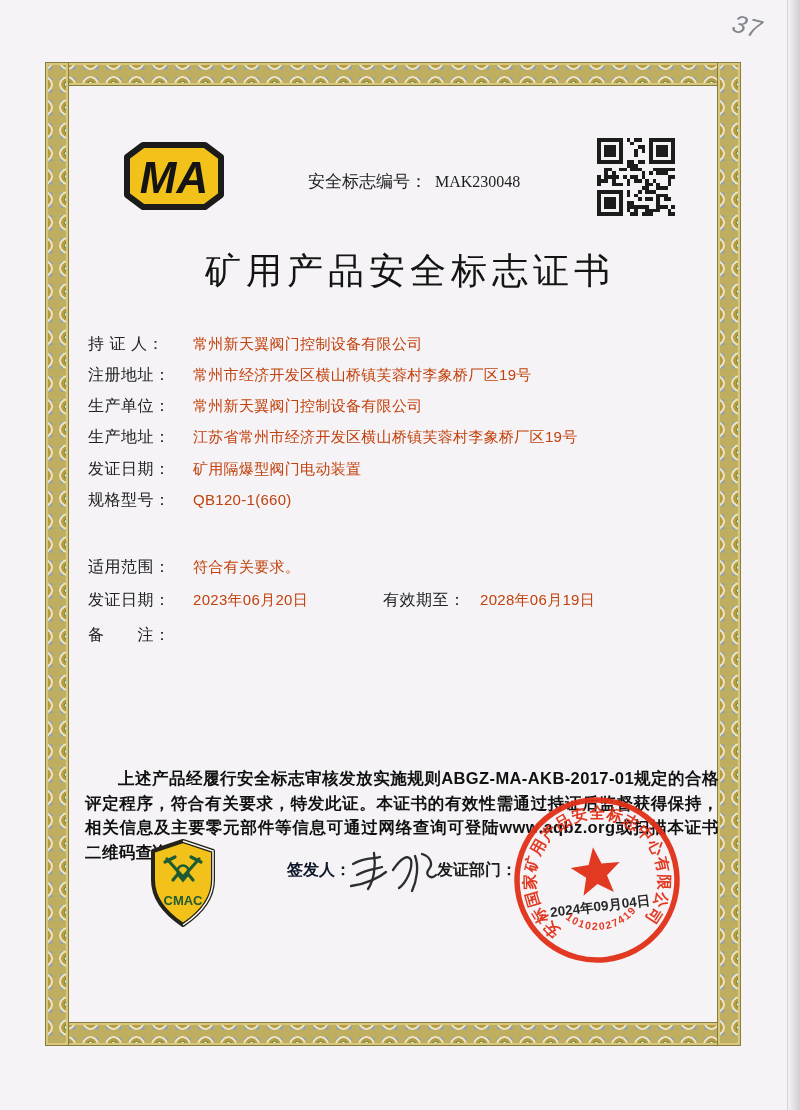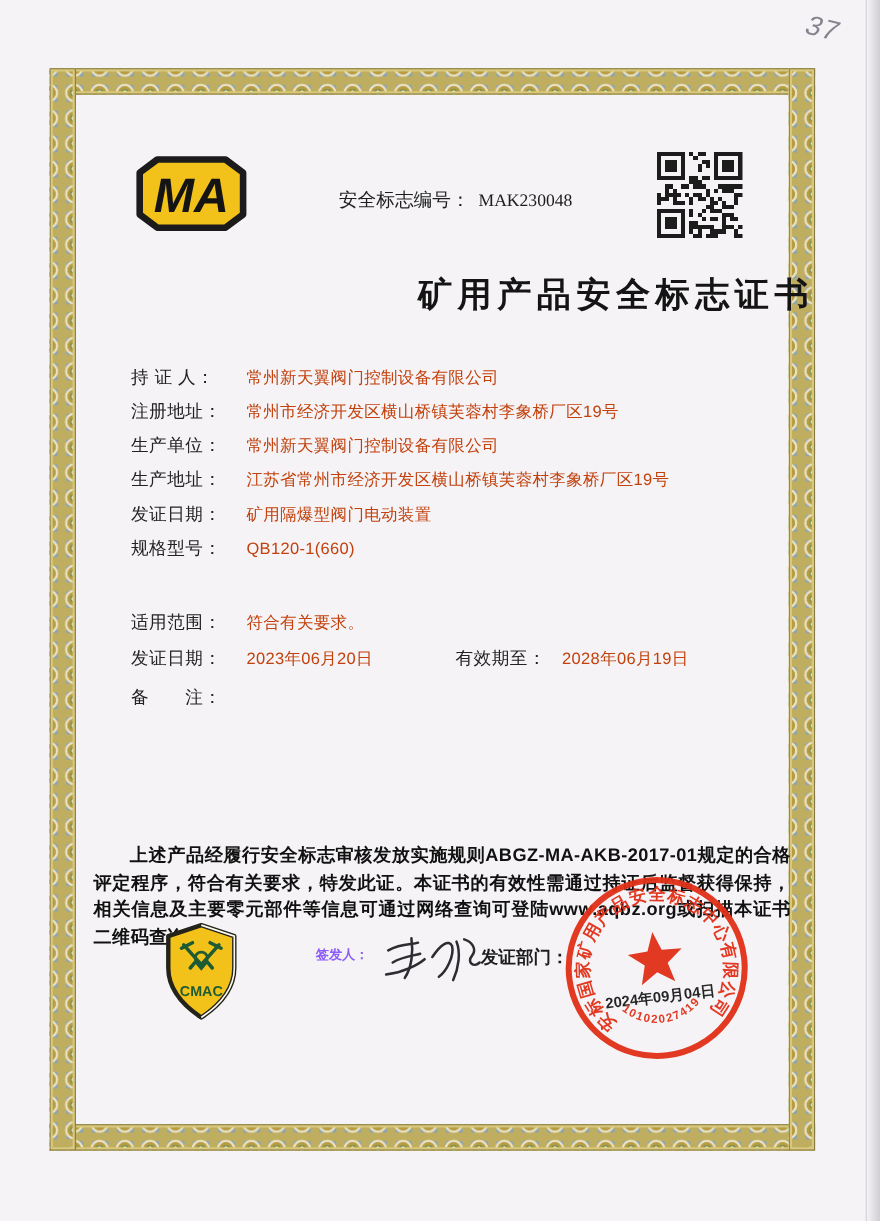--- a/index.html
+++ b/index.html
@@ -27,41 +27,41 @@
   .band-bottom { left:45px; top:1022px; width:696px; height:24px; }
   .band-left   { left:45px; top:62px;   width:24px;  height:984px; }
   .band-right  { left:717px; top:62px;  width:24px;  height:984px; }
 
   
   .ma-logo { position:absolute; left:117px; top:141px; }
   .certno { position:absolute; left:308px; top:170px; font-size:17px; color:#1d1d1d; }
   .certno .num { font-family:Liberation Serif, serif; font-size:16px; margin-left:8px; }
   .qr { position:absolute; left:597px; top:136px; width:78px; height:82px; }
 
-  .title { position:absolute; left:80px; top:247px; width:660px; text-align:right;
-    font-size:31px; font-weight:700; letter-spacing:5px; color:#141414;
+  .title { position:absolute; left:80px; top:247px; width:660px; text-align:center;
+    font-size:36px; font-weight:400; letter-spacing:5px; color:#141414;
     font-family:"Liberation Serif","DejaVu Serif",serif; }
 
   
-  .row { position:absolute; left:119px; width:612px; display:flex; align-items:center;
+  .row { position:absolute; left:88px; width:612px; display:flex; align-items:center;
     font-size:16px; color:#222; line-height:21px; }
   .lbl { flex:0 0 105px; font-weight:500; letter-spacing:.5px; }
   .val { font-weight:400; color:#c2410c; font-size:15px; letter-spacing:.3px; }
   .row-std .lbl { flex:0 0 205px; }
   .row-std .val { width:404px; font-size:15.5px; }
   .row-dates .val1 { flex:0 0 190px; }
   .row-dates .lbl2 { flex:0 0 97px; font-weight:500; }
 
   .statement { position:absolute; left:85px; top:726px; width:634px; font-size:16.5px;
     font-weight:700; color:#111; line-height:24.5px; text-align:justify; text-indent:2em;
     letter-spacing:.4px;margin-top:40px; }
 
   
   .cmac { position:absolute; left:147px; top:838px; }
-  .signer-label { position:absolute; left:287px; top:860px; font-size:12px; font-weight:600; color:#8b5cf6; }
+  .signer-label { position:absolute; left:287px; top:860px; font-size:16px; font-weight:600; color:#0f172a; }
   .signature { position:absolute; left:345px; top:836px; }
   .issuer-label { position:absolute; left:437px; top:860px; font-size:16px; font-weight:600; color:#1c1c1c; }
   .seal { position:absolute; left:512px; top:795px; opacity:.95; }
 </style>
 </head>
 <body>
 
 <div id="page">
 
   <div class="scan-edge-right"></div>

